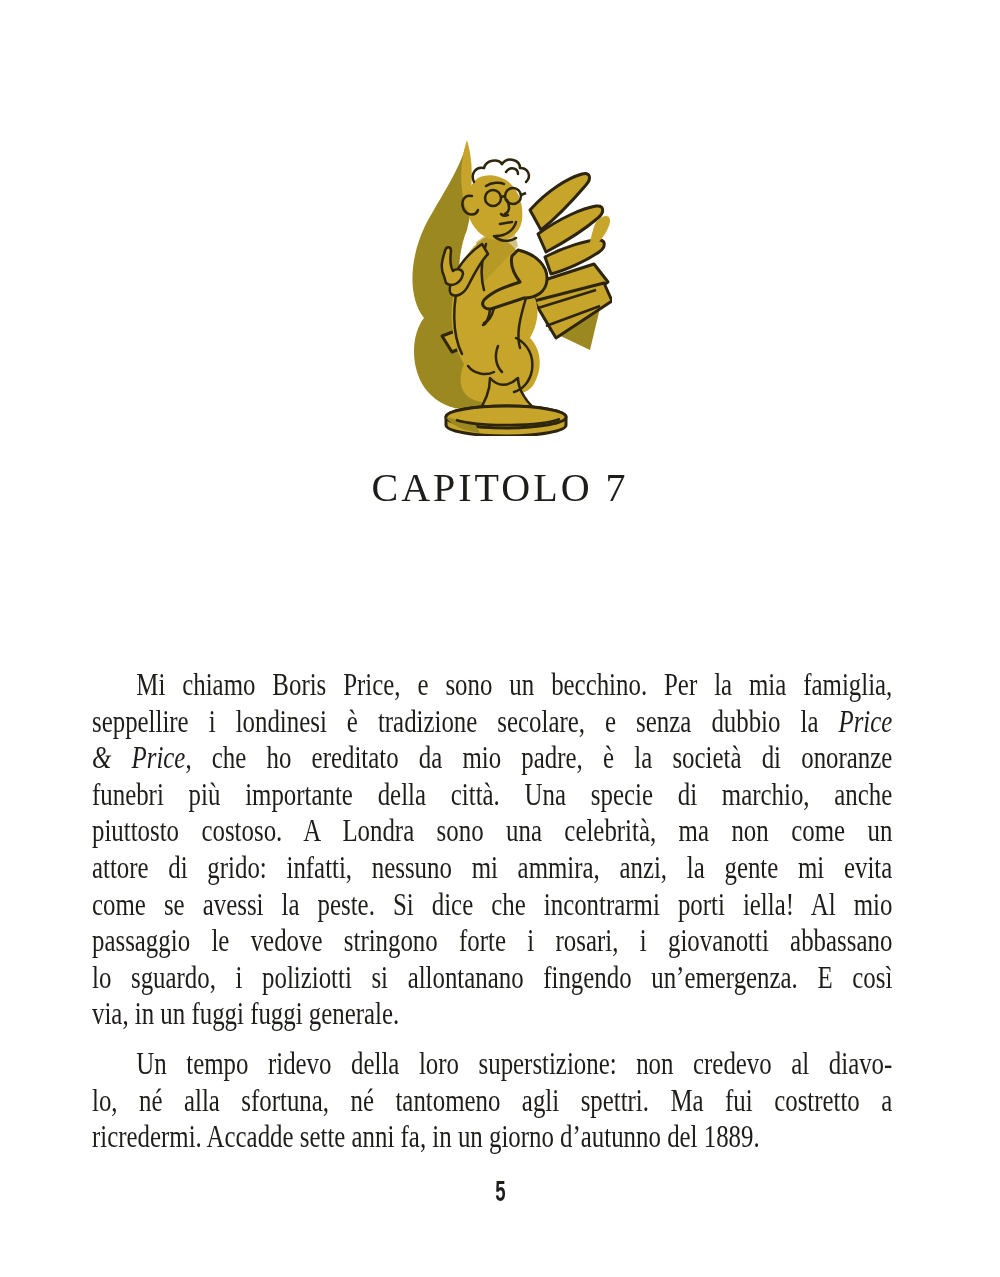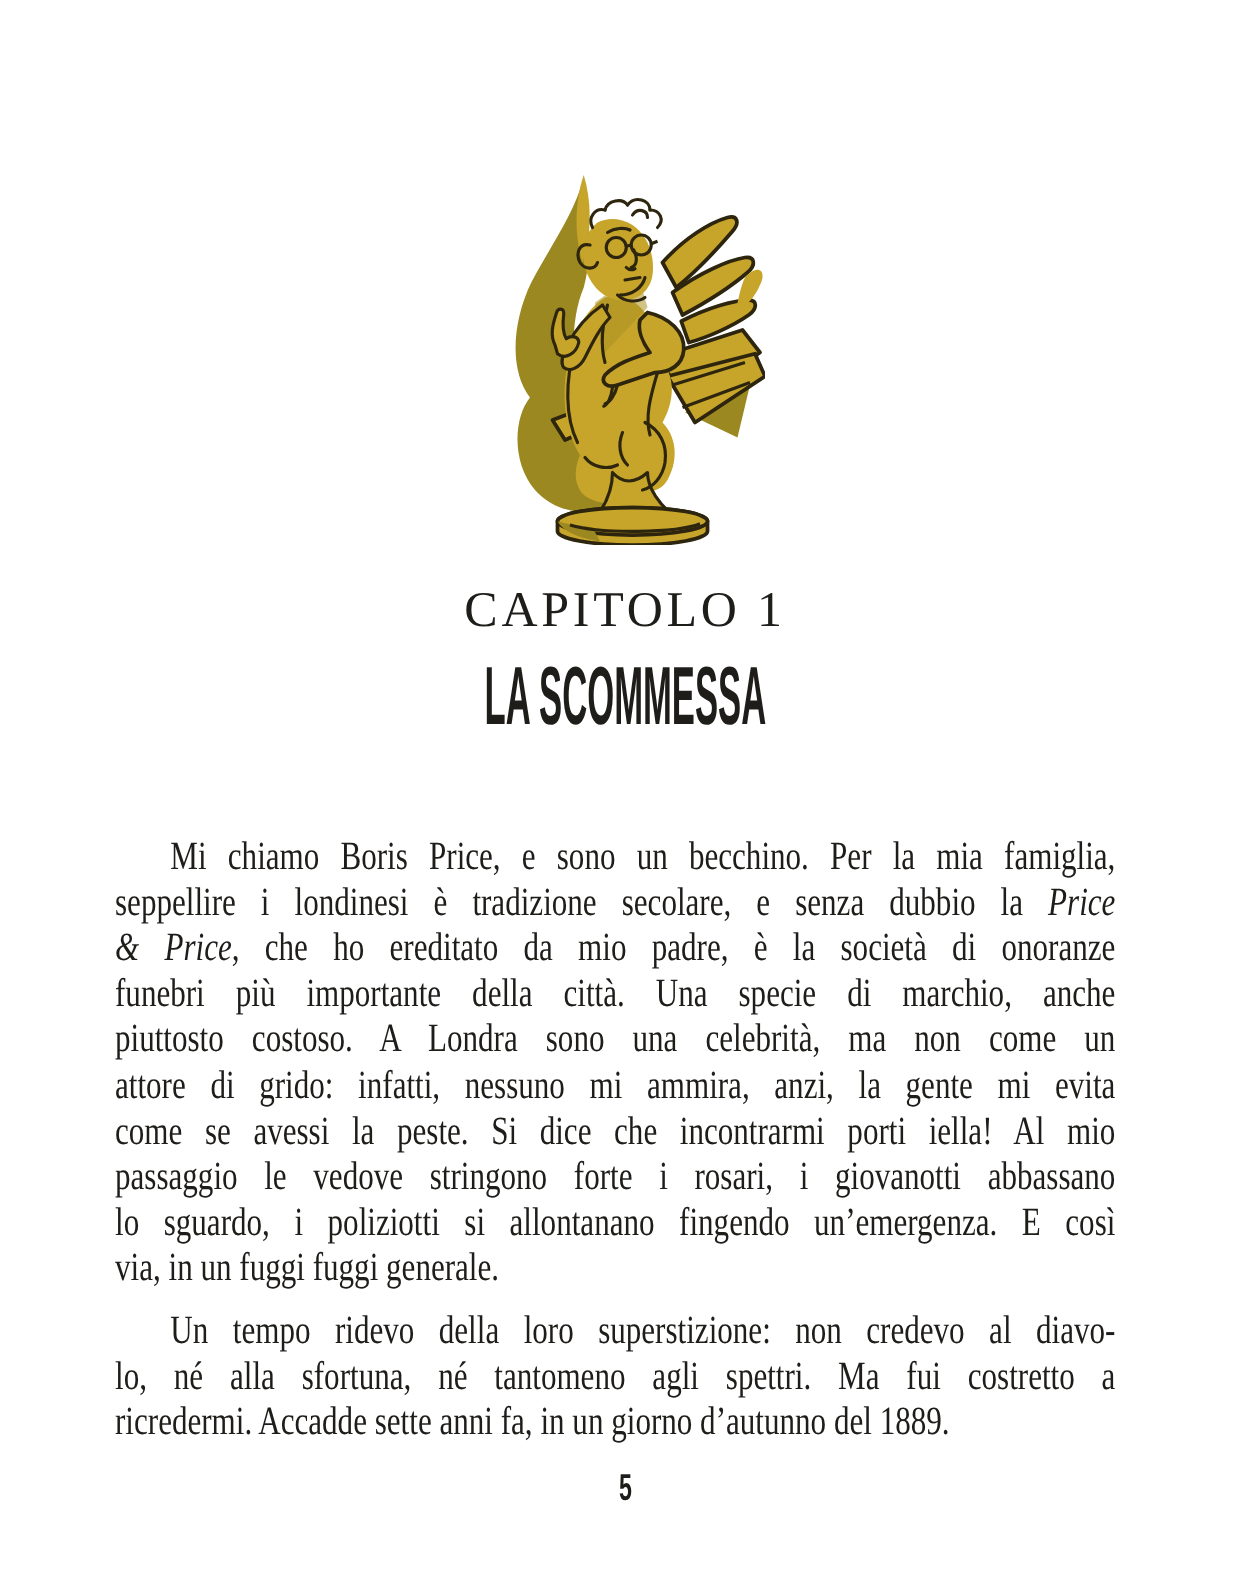--- a/index.html
+++ b/index.html
@@ -204,24 +204,21 @@
     </g>
 
     <g>
       <path d="M48,279 A60,11 0 0 1 168,279 L168,287 A60,11 0 0 1 48,287 Z" fill="#c6a52a" stroke="#2d250d" stroke-width="3" stroke-linejoin="round"></path>
       <ellipse cx="108" cy="279" rx="60" ry="11" fill="#c6a52a" stroke="#2d250d" stroke-width="3"></ellipse>
       <path d="M48,279 C52,287 66,293 82,295 L76,284 C64,282 54,281 48,279 Z" fill="#9c8820"></path>
       <path d="M58,282 A58,10 0 0 0 162,281" fill="none" stroke="#2d250d" stroke-width="2.5"></path>
     </g>
   </svg>
 
-  <div class="chapter-label">CAPITOLO 1</div>
-  <div class="chapter-title">
-    <span class="condensed">LA SCOMMESSA</span>
-  </div>
+  <div class="chapter-label">CAPITOLO 7</div>
 
   <div class="body-text">
       <div class="para">
         <div class="line first">Mi chiamo Boris Price, e sono un becchino. Per la mia famiglia,</div>
         <div class="line">seppellire i londinesi è tradizione secolare, e senza dubbio la <i>Price</i></div>
         <div class="line"><i>&amp; Price</i>, che ho ereditato da mio padre, è la società di onoranze</div>
         <div class="line">funebri più importante della città. Una specie di marchio, anche</div>
         <div class="line">piuttosto costoso. A Londra sono una celebrità, ma non come un</div>
         <div class="line">attore di grido: infatti, nessuno mi ammira, anzi, la gente mi evita</div>
         <div class="line">come se avessi la peste. Si dice che incontrarmi porti iella! Al mio</div>

